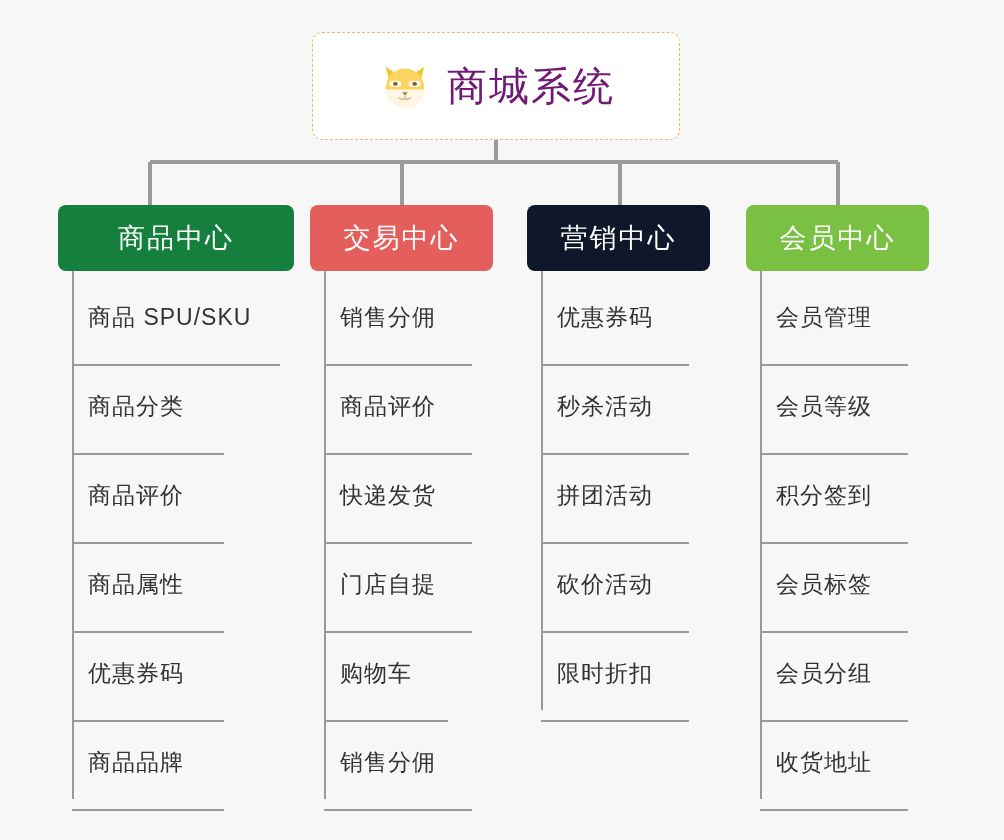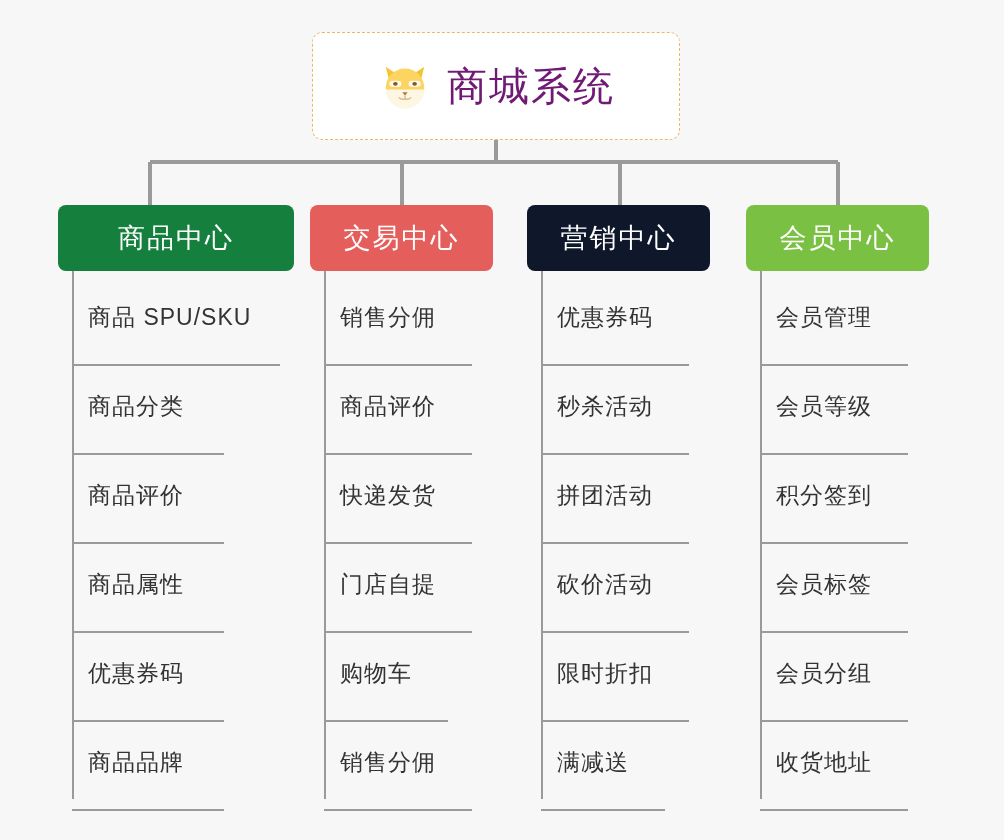--- a/index.html
+++ b/index.html
@@ -245,24 +245,20 @@
         <span class="leaf-underline" style="width:148px"></span>
       </div>
       <div class="leaf-item">
         <span class="leaf-label">砍价活动</span>
         <span class="leaf-underline" style="width:148px"></span>
       </div>
       <div class="leaf-item">
         <span class="leaf-label">限时折扣</span>
         <span class="leaf-underline" style="width:148px"></span>
       </div>
-      <div class="leaf-item">
-        <span class="leaf-label">满减送</span>
-        <span class="leaf-underline" style="width:124px"></span>
-      </div>
     </div>
   </div>
 
   <div class="branch branch-member">
     <div class="branch-header" style="background:#7ac143">
       <span>会员中心</span>
     </div>
     <div class="leaf-list">
       <div class="leaf-spine"></div>
       <div class="leaf-item">

